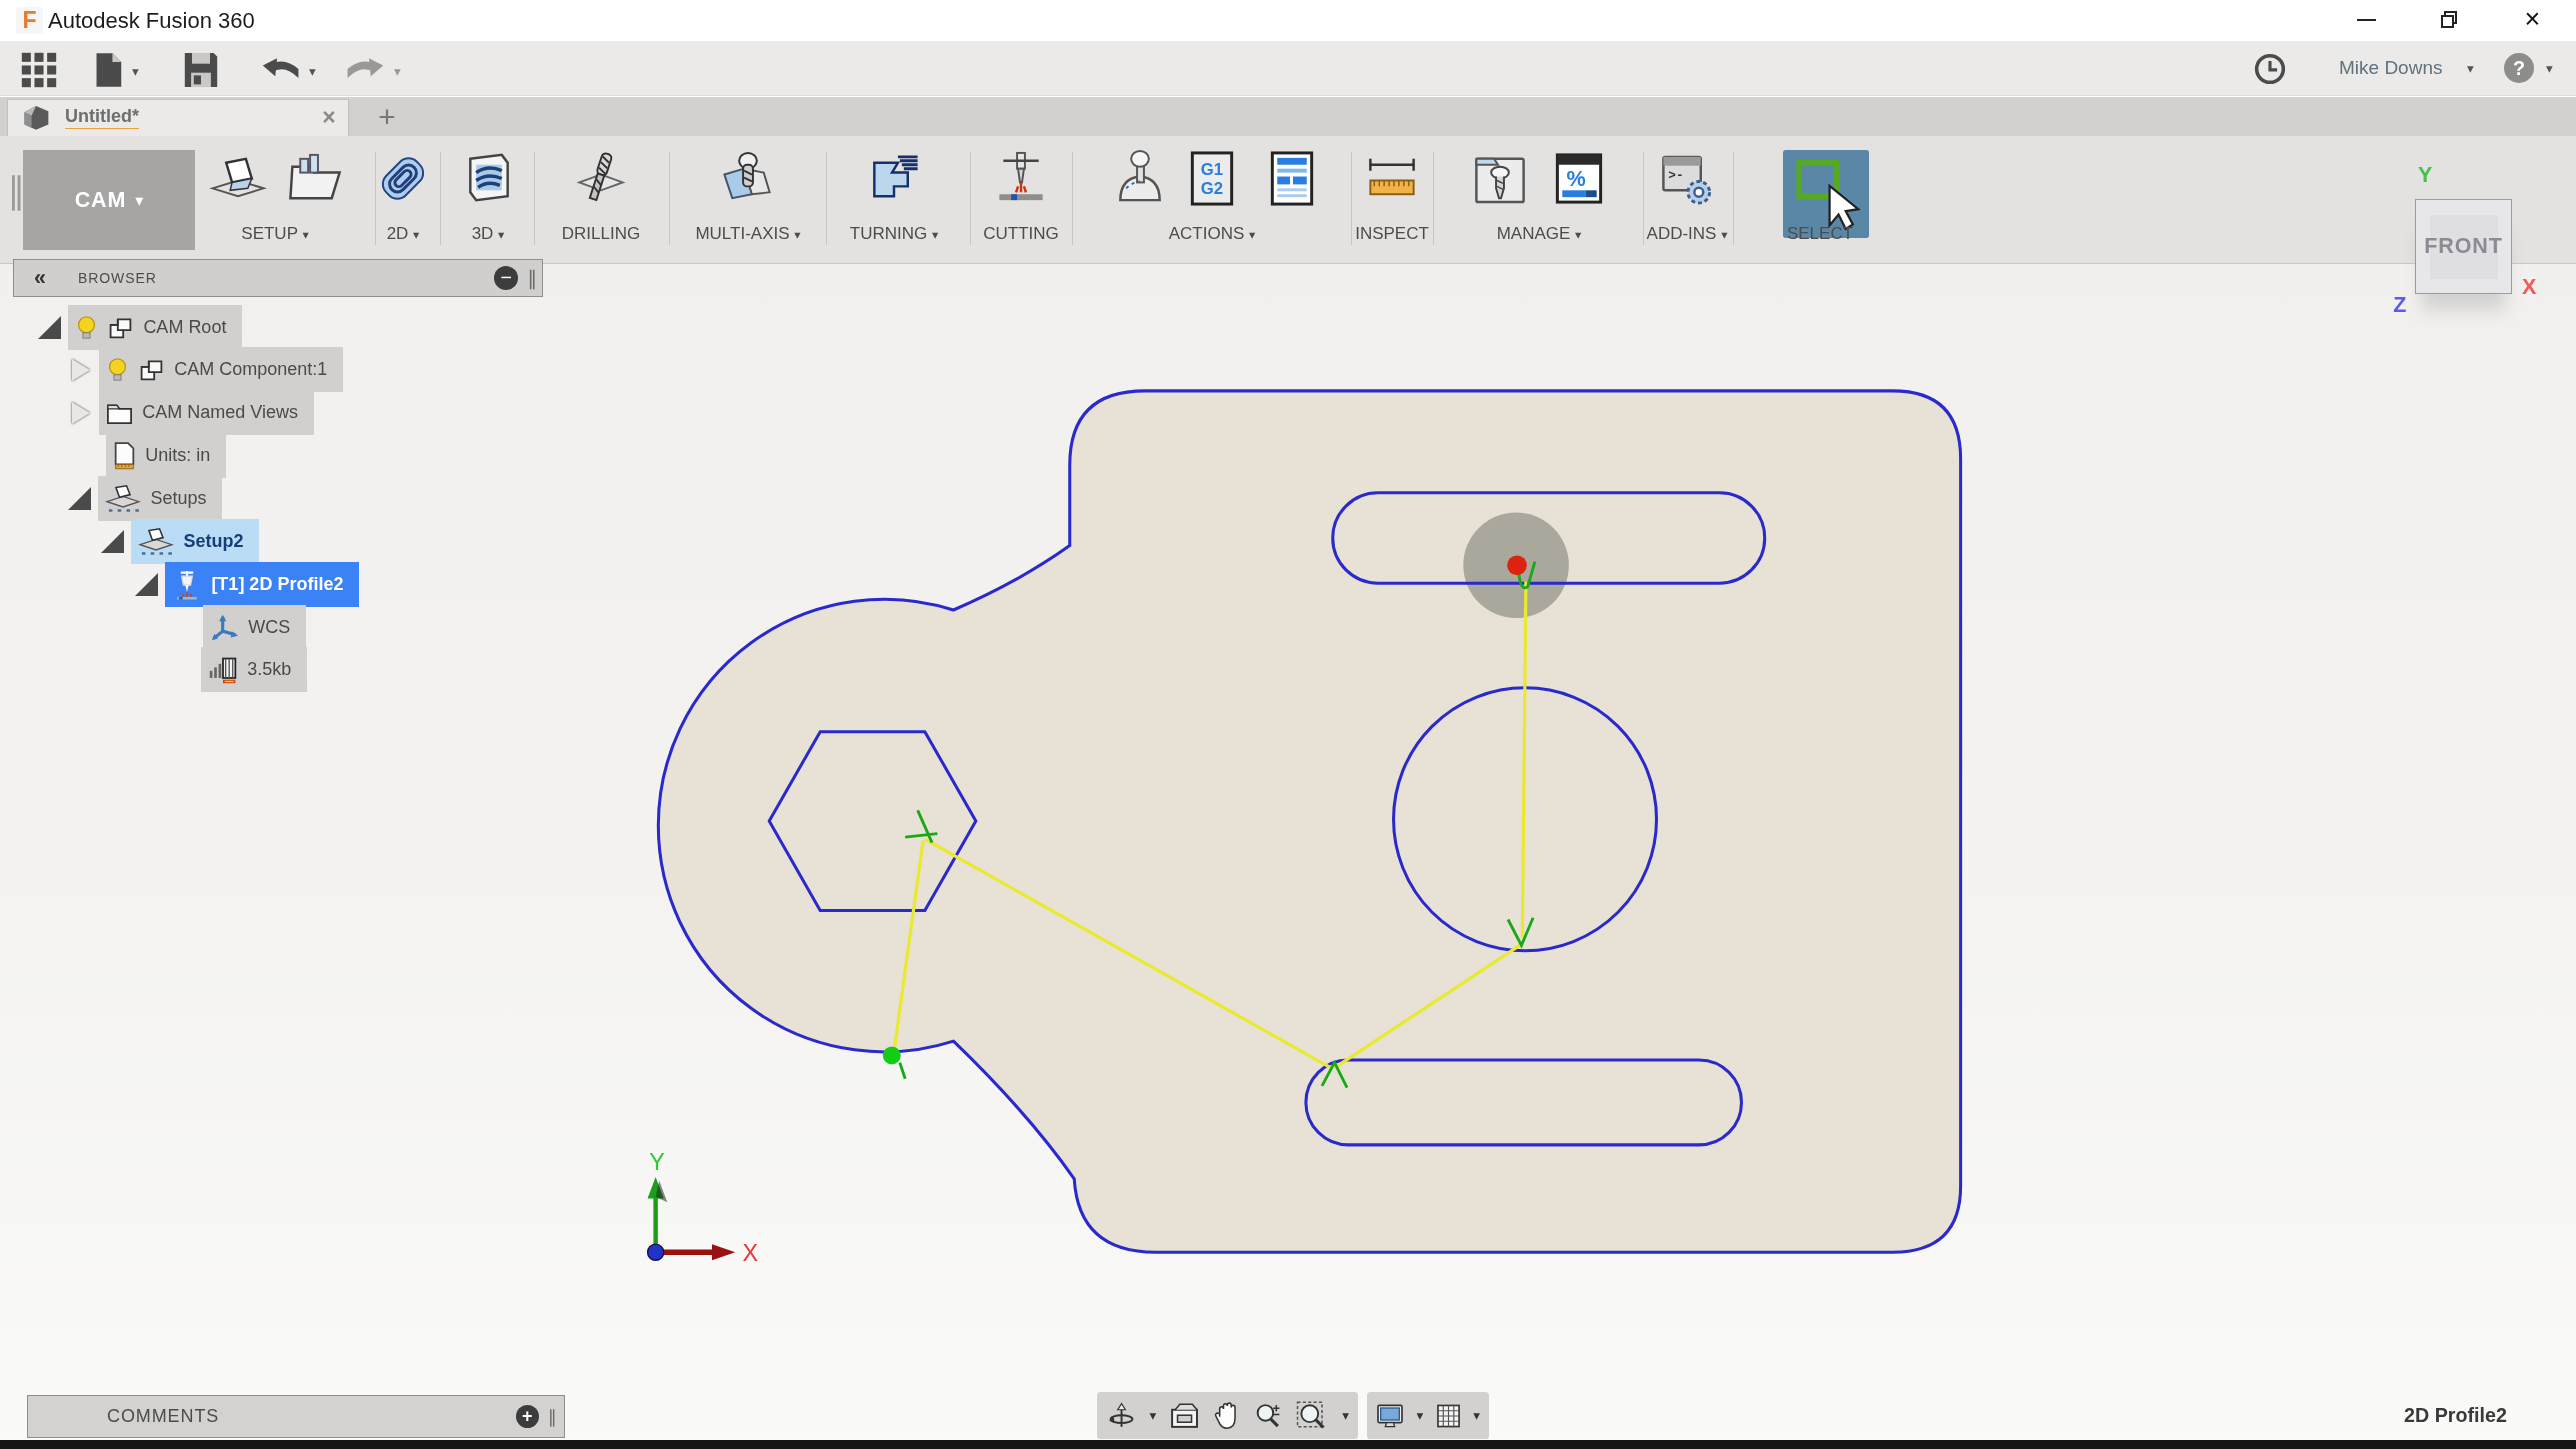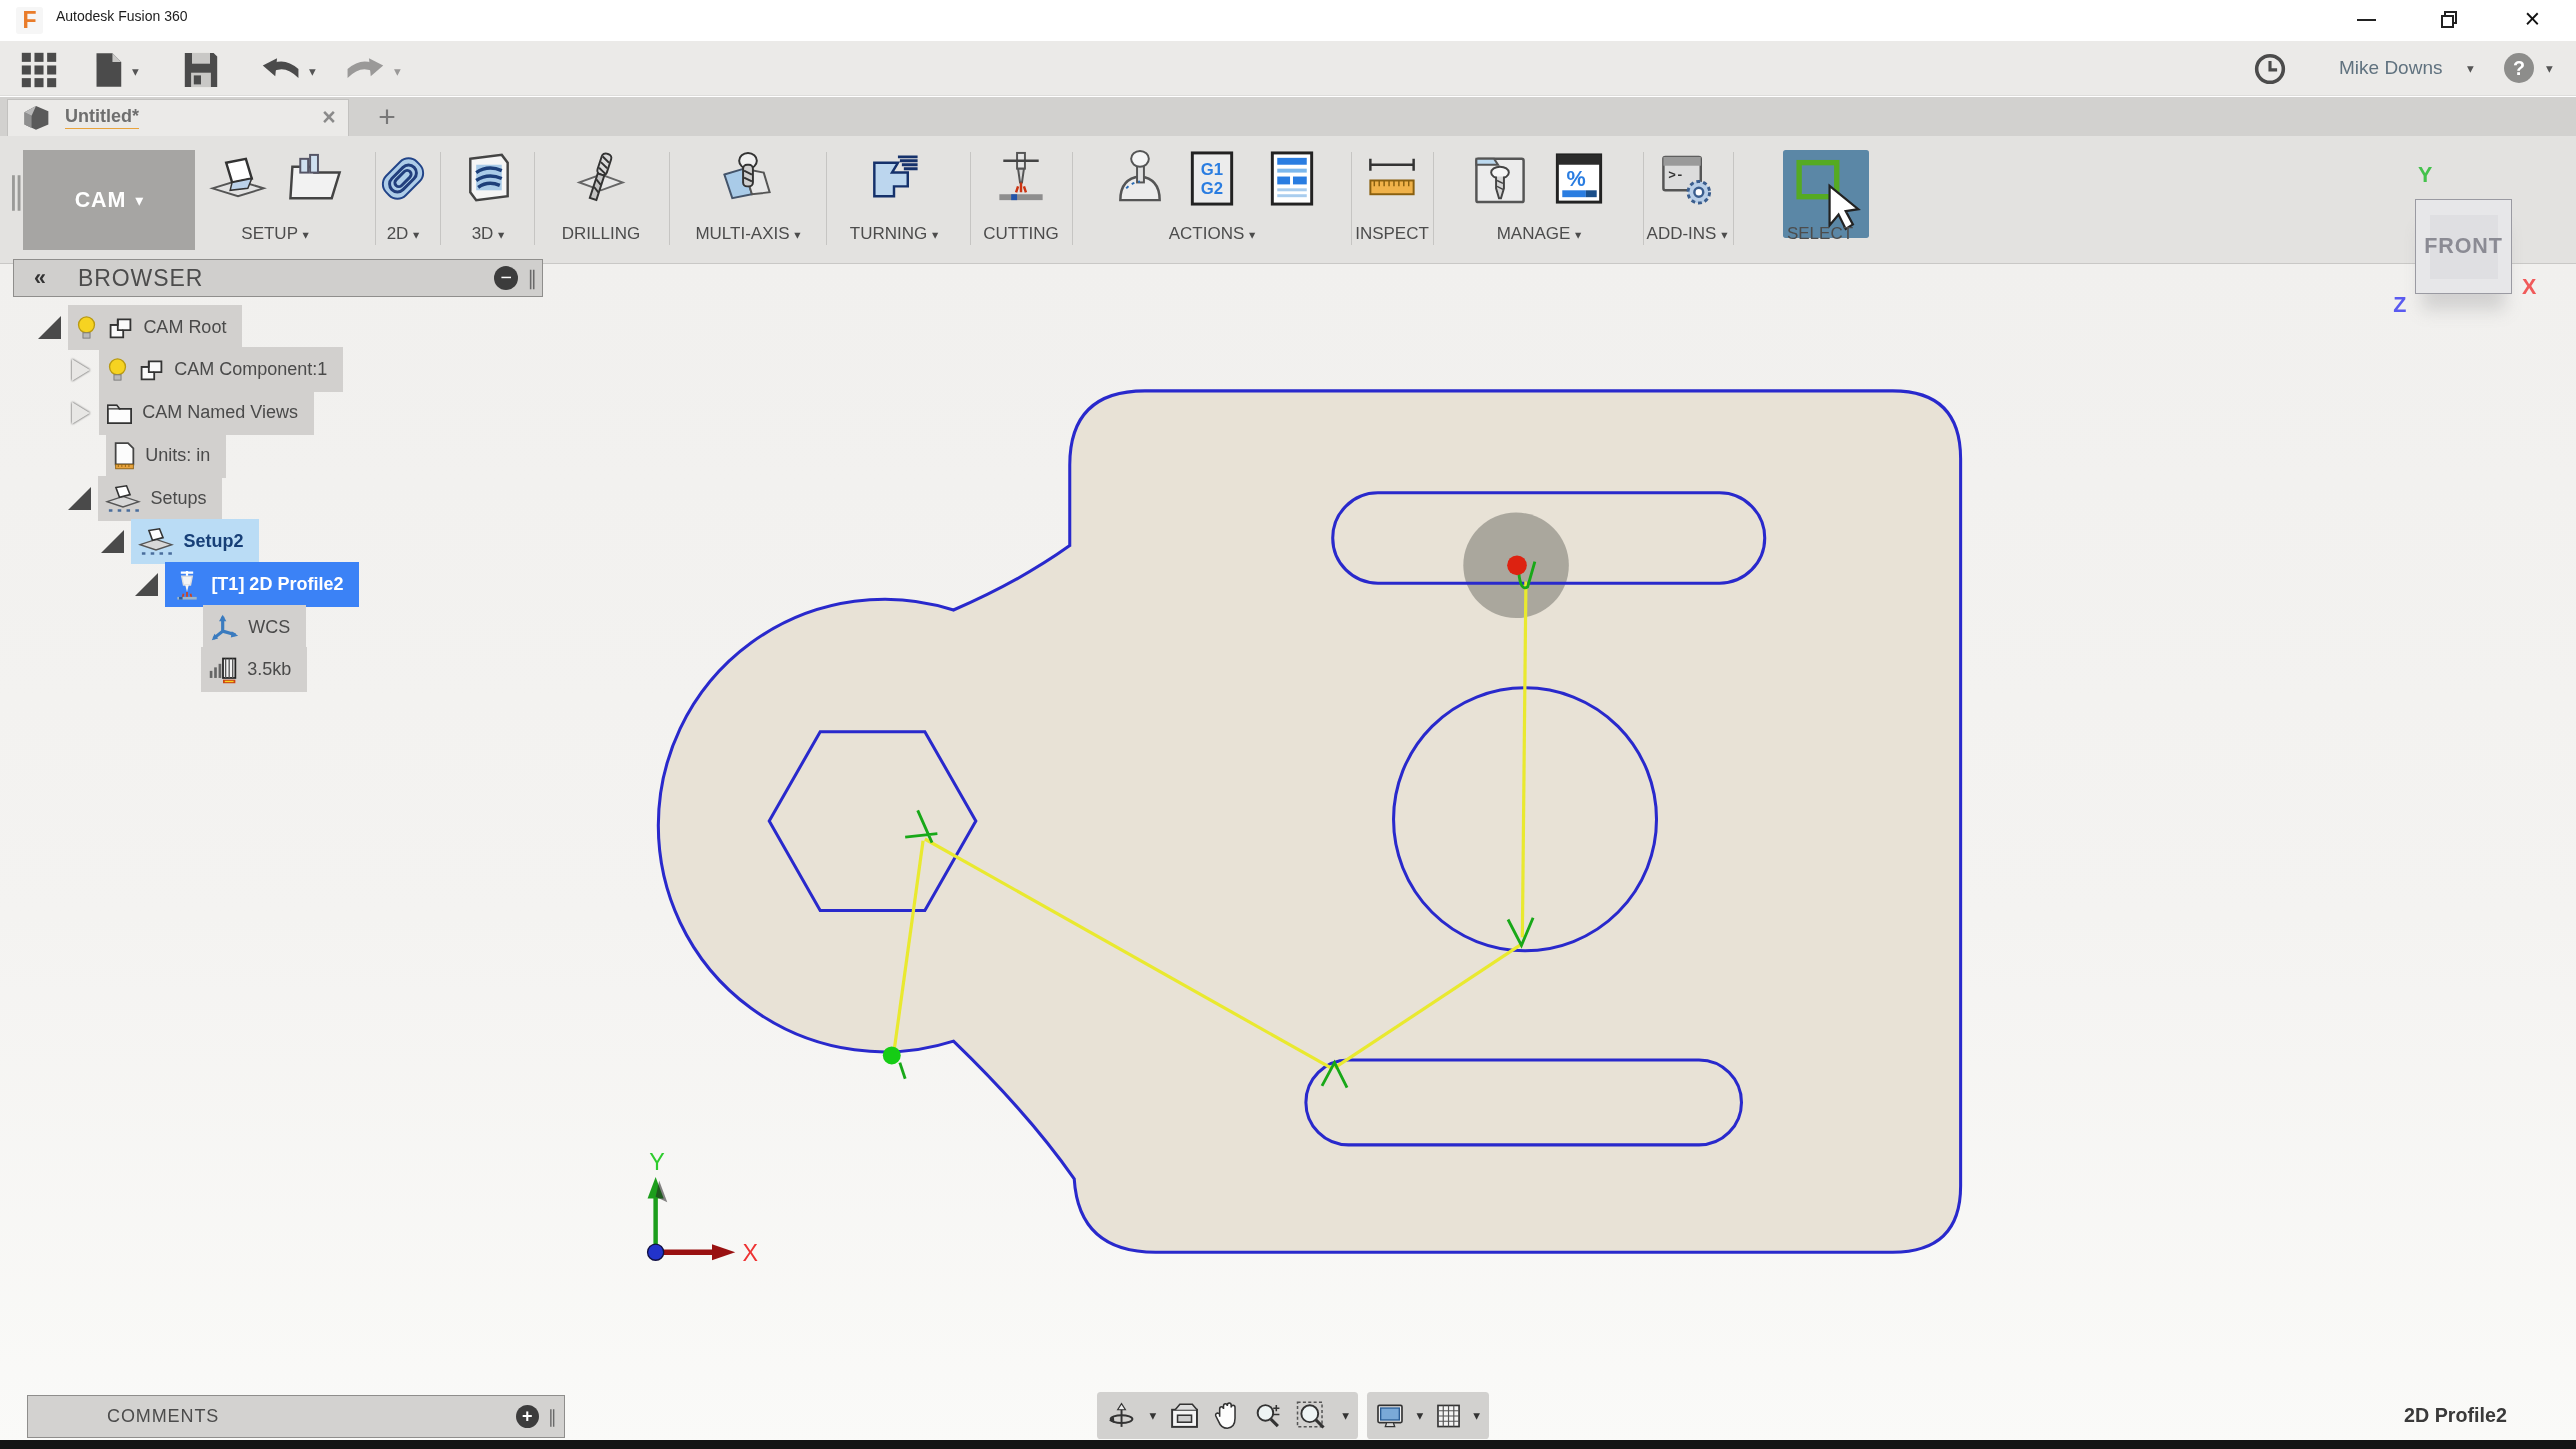--- a/index.html
+++ b/index.html
@@ -4,21 +4,21 @@
 <style>
   * { margin:0; padding:0; box-sizing:border-box; }
   html,body { width:2576px; height:1449px; overflow:hidden; }
   body { font-family:"Liberation Sans", sans-serif; position:relative; background:#fff; }
   #app { position:absolute; inset:0; }
 
   
   .titlebar { position:absolute; left:0; top:0; width:2576px; height:41px; background:#ffffff; }
   .fusion-logo { position:absolute; left:16px; top:7.2px; width:27px; height:27px; background:#f6f6f6; border-radius:2.7px;
                  color:#e97c2a; font-weight:bold; font-size:23px; text-align:center; line-height:27px; }
-  .title-text { position:absolute; left:56px; top:8px; font-size:14px; color:#1d1d1d; }
+  .title-text { position:absolute; left:48px; top:8px; font-size:22px; color:#1d1d1d; }
   .winbtn { position:absolute; top:0; width:63px; height:39px; display:flex; align-items:center; justify-content:center; }
   .min-glyph { width:19.7px; height:0; border-top:2.7px solid #222; }
   .restore-glyph { position:relative; width:18px; height:18px; }
   .restore-glyph .b1 { position:absolute; left:3.6px; top:0; width:13.4px; height:13.4px; border:2.2px solid #222; background:#fff; }
   .restore-glyph .b2 { position:absolute; left:0; top:4.5px; width:13.4px; height:13.4px; border:2.2px solid #222; background:#fff; }
   .close-glyph { font-size:27px; color:#111; line-height:27px; }
 
   
   .qat { position:absolute; left:0; top:41px; width:2576px; height:55px; background:#ebeae8; border-bottom:0.9px solid #dedddb; }
   .qat svg { display:block; }
@@ -63,21 +63,21 @@
   .vc-face-label { font-size:21.5px; font-weight:bold; color:#8b8b94; letter-spacing:0.9px; }
   .vc-axis { position:absolute; font-size:21.5px; font-weight:bold; }
   .vc-y { left:39px; top:1.8px; color:#44c24c; }
   .vc-z { left:14.3px; top:132px; color:#5a5af0; }
   .vc-x { left:143px; top:114px; color:#f05a5a; }
 
   
   .browser-header { position:absolute; left:13.4px; top:259px; width:530px; height:38px; background:#d0cfcd;
                     border:0.9px solid #8f8e8c; display:flex; align-items:center; }
   .bh-collapse { margin-left:19.7px; font-size:21.5px; color:#333; font-weight:bold; }
-  .bh-title { margin-left:32px; font-size:23px; color:#4c4c4c; letter-spacing:0.9px; }
+  .bh-title { margin-left:32px; font-size:14px; color:#4c4c4c; letter-spacing:0.9px; }
   .bh-min { margin-left:auto; width:24px; height:24px; border-radius:50%; background:#3c3c3c; color:#fff; font-size:19.7px;
             text-align:center; line-height:22.4px; }
   .bh-grip { margin:0 5.4px 0 9px; color:#6a6a6a; font-size:19.7px; }
   .trow { position:absolute; height:39px; display:flex; align-items:center; }
   .tri-exp { width:0; height:0; border-left:23px solid transparent; border-bottom:23px solid #4a4a4a; margin-right:7.2px; }
   .tri-col { width:0; height:0; border-top:11.6px solid transparent; border-bottom:11.6px solid transparent;
              border-left:18px solid #e8e7e5; filter:drop-shadow(0 0 1.3px #333); margin-right:9px; }
   .chip { height:45px; display:flex; align-items:center; background:#d2d0ce; padding:0 16px 0 7.2px; gap:9px; }
   .chip .tlabel { font-size:18px; color:#4a4a4a; white-space:nowrap; }
   .chip.sel-light { background:#badcf5; }

